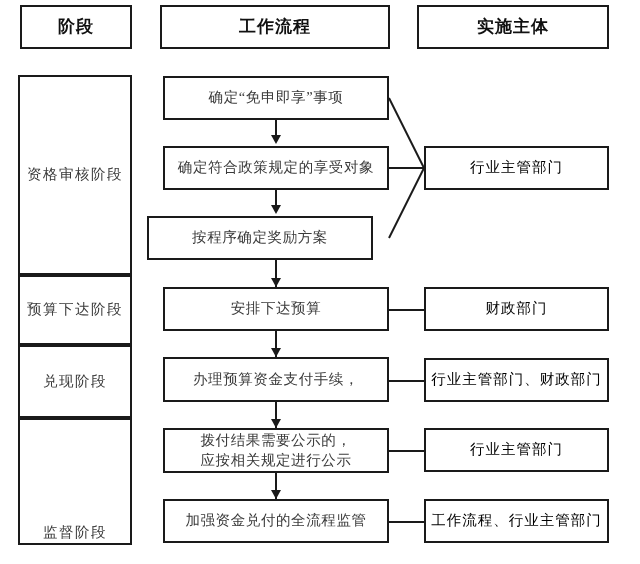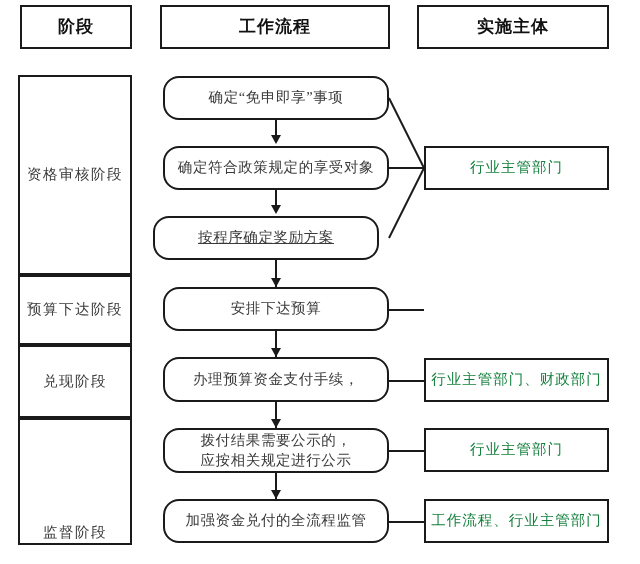--- a/index.html
+++ b/index.html
@@ -42,26 +42,25 @@
   .stage-box {
     font-size: 14.5px;
     letter-spacing: 1.5px;
     color: #3a3a3a;
   }
   .flow-box {
     font-size: 14.5px;
     letter-spacing: 0.6px;
     color: #3a3a3a;
     padding: 0 6px;
-    border-radius: 16px;
   }
   .actor-box {
     font-size: 14.5px;
     letter-spacing: 1px;
-    color: #15803d;
+    color: #000000;
     padding: 0 4px;
   }
   .flow-box .line2 { display: block; }
 
   
   .conn {
     position: absolute;
     background: #1a1a1a;
     z-index: 2;
   }
@@ -150,21 +149,21 @@
   <div class="conn conn-h" style="left:389px; top:521px; width:35px;"></div>
 
   <div class="box flow-box" style="left:163px; top:76px; width:226px; height:44px;">
     <span>确定“免申即享”事项</span>
   </div>
 
   <div class="box flow-box" style="left:163px; top:146px; width:226px; height:44px;">
     <span>确定符合政策规定的享受对象</span>
   </div>
 
-  <div class="box flow-box" style="left:153px; top:216px; width:226px; height:44px;text-decoration:underline;">
+  <div class="box flow-box" style="left:147px; top:216px; width:226px; height:44px;">
     <span>按程序确定奖励方案</span>
   </div>
 
   <div class="box flow-box" style="left:163px; top:287px; width:226px; height:44px;">
     <span>安排下达预算</span>
   </div>
 
   <div class="box flow-box" style="left:163px; top:357px; width:226px; height:45px; flex-direction:column;">
     <span>办理预算资金支付手续，</span>
   </div>
@@ -175,20 +174,23 @@
 
   <div class="box flow-box" style="left:163px; top:428px; width:226px; height:45px; flex-direction:column;">
     <span>拨付结果需要公示的，</span>
     <span class="line2">应按相关规定进行公示</span>
   </div>
 
   <div class="box actor-box" style="left:424px; top:146px; width:185px; height:44px;">
     <span>行业主管部门</span>
   </div>
 
+  <div class="box actor-box" style="left:424px; top:287px; width:185px; height:44px;">
+    <span>财政部门</span>
+  </div>
 
   <div class="box actor-box" style="left:424px; top:358px; width:185px; height:44px;">
     <span>行业主管部门、财政部门</span>
   </div>
 
   <div class="box actor-box" style="left:424px; top:428px; width:185px; height:44px;">
     <span>行业主管部门</span>
   </div>
 
   <div class="box actor-box" style="left:424px; top:499px; width:185px; height:44px;">

